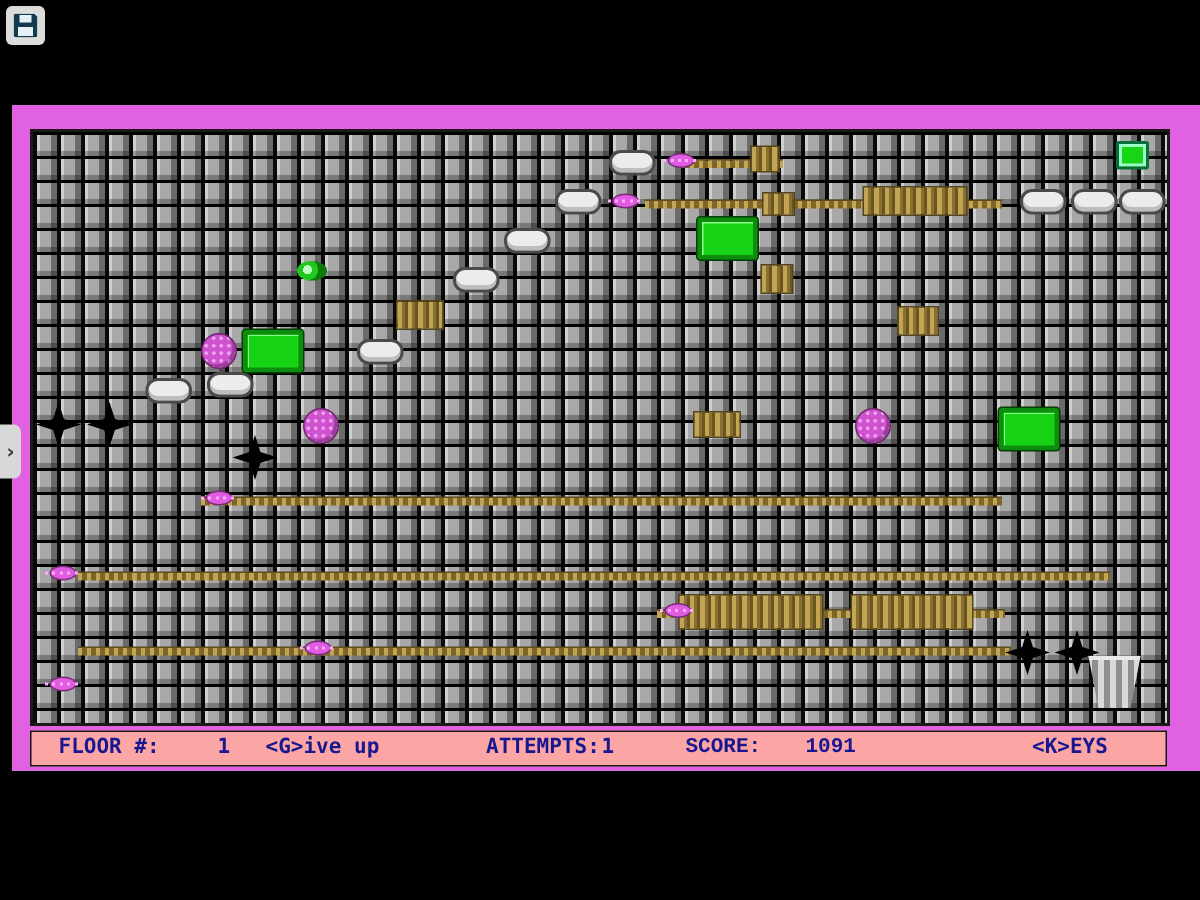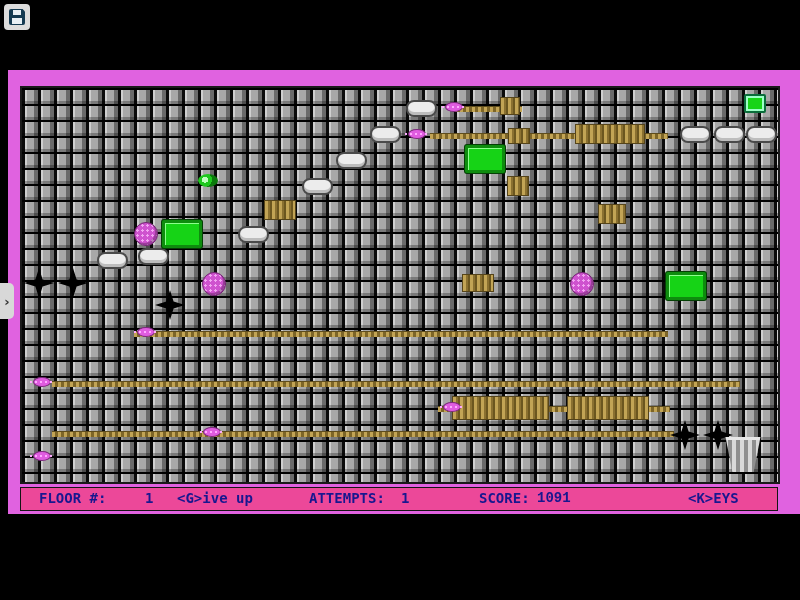--- a/index.html
+++ b/index.html
@@ -87,27 +87,27 @@
     background:radial-gradient(circle at 35% 45%,#bfffbf 0 3px,#1ec81e 3px 7px,#0b7a0b 7px);
   }
   .exit-item{
     background:#17d417;border:2px solid #0a6d3a;border-radius:2px;
     box-shadow:inset 0 0 0 2px #9cffc7;
   }
 
   
   .status-bar{
     position:absolute;left:12px;top:417px;width:756px;height:22px;
-    background:#ec4899;border:1px solid #151515;
+    background:#fca5a5;border:1px solid #151515;
     font-family:"DejaVu Sans Mono", monospace;font-weight:bold;font-size:14px;
     color:#17178f;
   }
   .status-bar span{position:absolute;top:2px;white-space:pre;}
   .s1{left:18px;} .s2{left:124px;} .s3{left:156px;text-align:right;}
-  .s4{left:288px;} .s5{left:380px;} .s6{left:458px;} .s7{left:516px;font-family:Liberation Mono, monospace;} .s8{left:667px;}
+  .s4{left:303px;} .s5{left:380px;} .s6{left:436px;font-family:Liberation Mono, monospace;} .s7{left:516px;font-family:Liberation Mono, monospace;} .s8{left:667px;}
 
   
   .side-tab{
     position:absolute;left:0;top:283px;width:14px;height:36px;
     background:#d8d8d8;border-radius:0 5px 5px 0;
     display:flex;align-items:center;justify-content:center;
     color:#333;font-weight:bold;font-size:13px;cursor:pointer;
   }
 </style>
 </head>

